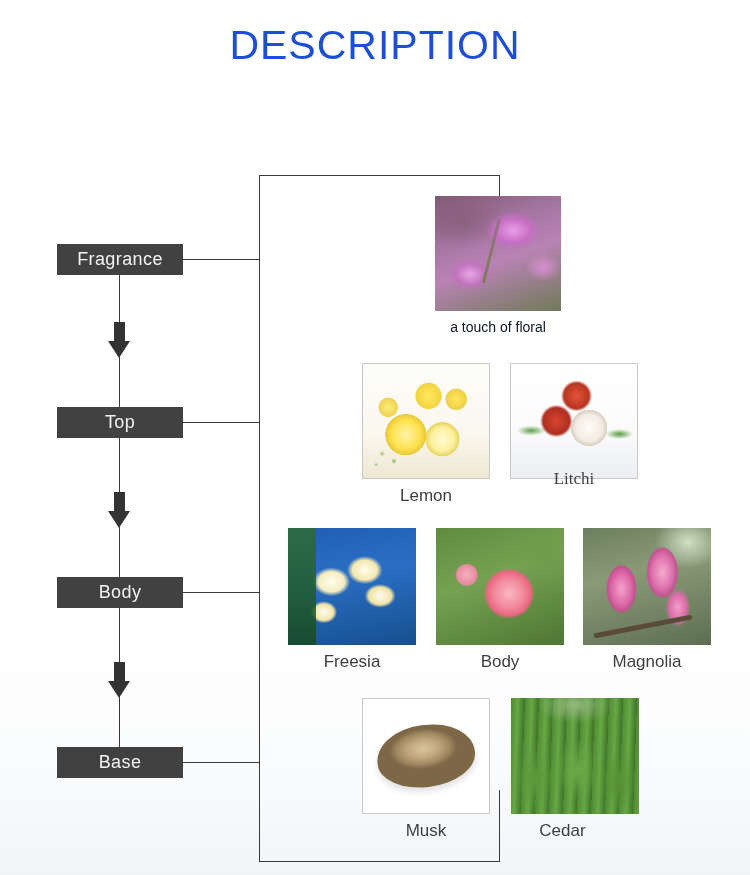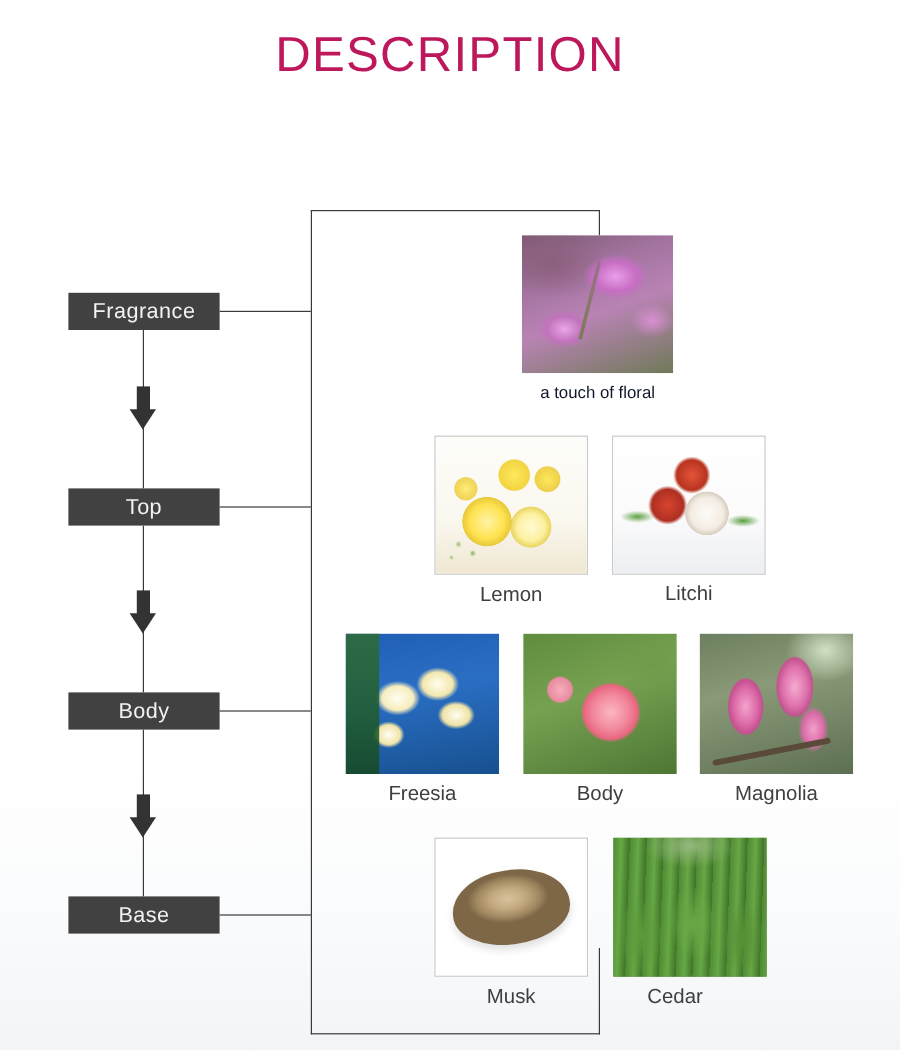--- a/index.html
+++ b/index.html
@@ -13,21 +13,21 @@
     position: relative;
     overflow: hidden;
     -webkit-font-smoothing: antialiased;
   }
 
   
   #header { position: absolute; left: 0; top: 0; width: 750px; text-align: center; }
   #page-title {
     font-size: 41px;
     font-weight: 400;
-    color: #be185d;
+    color: #1d4ed8;
     letter-spacing: 1px;
     padding-top: 22px;
     line-height: 1.15;
   }
   #page-subtitle {
     font-size: 14.5px;
     color: #4d4d4d;
     padding-top: 20px;
     font-weight: 400;
   }
@@ -330,21 +330,21 @@
     <div class="thumb bordered" style="width:128px;height:116px;">
       <div class="ph ph-lemon"></div>
     </div>
     <div class="caption" style="top:123px;">Lemon</div>
   </div>
 
   <div class="note-item" style="left:510px;top:363px;width:128px;height:116px;">
     <div class="thumb bordered" style="width:128px;height:116px;">
       <div class="ph ph-litchi"></div>
     </div>
-    <div class="caption" style="top:122px;">Litchi</div>
+    <div class="caption" style="top:106px;font-family:Liberation Serif, serif;">Litchi</div>
   </div>
 </div>
 
 <div class="note-row" style="left:0;top:0;">
   <div class="note-item" style="left:288px;top:528px;width:128px;height:117px;">
     <div class="thumb" style="width:128px;height:117px;">
       <div class="ph ph-freesia"></div>
     </div>
     <div class="caption" style="top:124px;">Freesia</div>
   </div>

